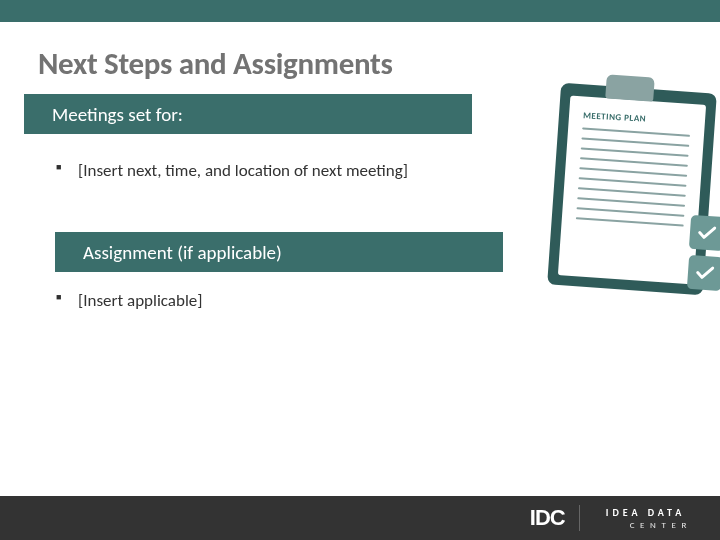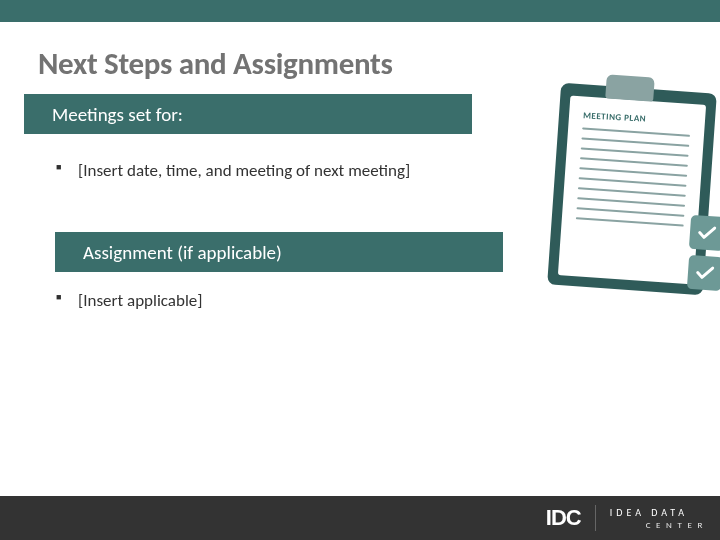--- a/index.html
+++ b/index.html
@@ -133,21 +133,21 @@
   
   .footer {
     position: absolute;
     bottom: 0; left: 0;
     width: 100%;
     height: 44px;
     background: #333333;
     display: flex;
     align-items: center;
     justify-content: flex-end;
-    padding-right: 12px;
+    padding-right: 28px;
     gap: 14px;
   }
   .logo-idc {
     display: flex;
     align-items: baseline;
     gap: 1px;
   }
   .logo-idc .big {
     font-family: "Arial Black", Arial, sans-serif;
     font-weight: 900;
@@ -156,23 +156,24 @@
     letter-spacing: -1px;
   }
   .logo-text {
     display: flex;
     flex-direction: column;
     line-height: 1;
     gap: 2px;
   }
   .logo-text .row1 {
     font-size: 10px;
-    font-weight: 400;
+    font-weight: 700;
     color: #ffffff;
     letter-spacing: 4px;
+    margin-left: 12px;
   }
   .logo-text .row2 {
     font-size: 9px;
     font-weight: 400;
     color: #e8e8e8;
     letter-spacing: 5.6px;
     margin-left: 36px;
   }
   .divider {
     width: 1px;
@@ -184,21 +185,21 @@
 <body>
 
 <div class="topbar"></div>
 
 <h1 class="title">Next Steps and Assignments</h1>
 
 <div class="section-box sec1">
   <span class="section-label">Meetings set for:</span>
 </div>
 <ul class="bullets bl1">
-  <li>[Insert date, time, and meeting of next meeting]</li>
+  <li>[Insert next, time, and location of next meeting]</li>
 </ul>
 
 <div class="section-box sec2">
   <span class="section-label">Assignment (if applicable)</span>
 </div>
 <ul class="bullets bl2">
   <li>[Insert applicable]</li>
 </ul>
 
 <div class="clipboard-wrap">

